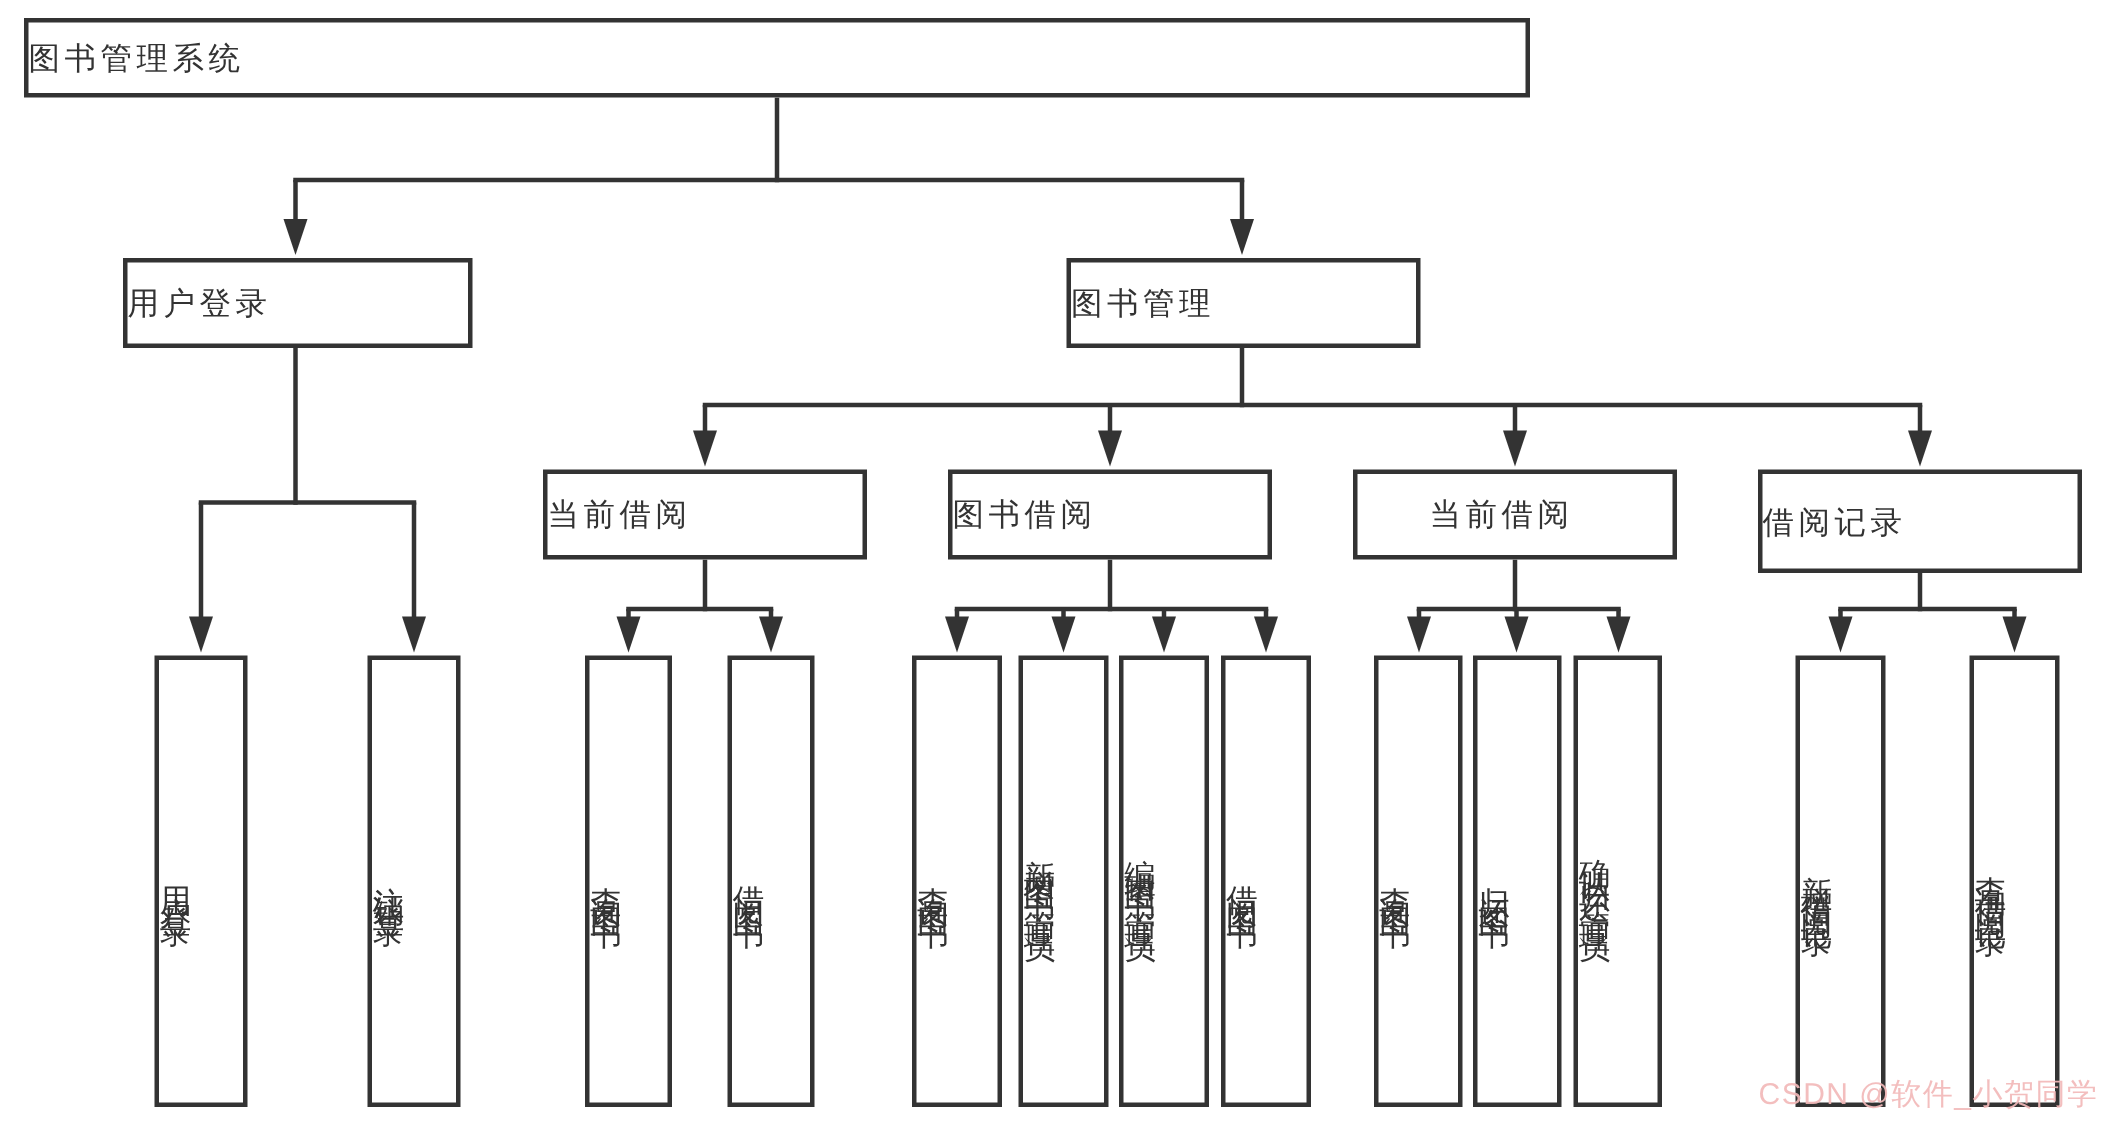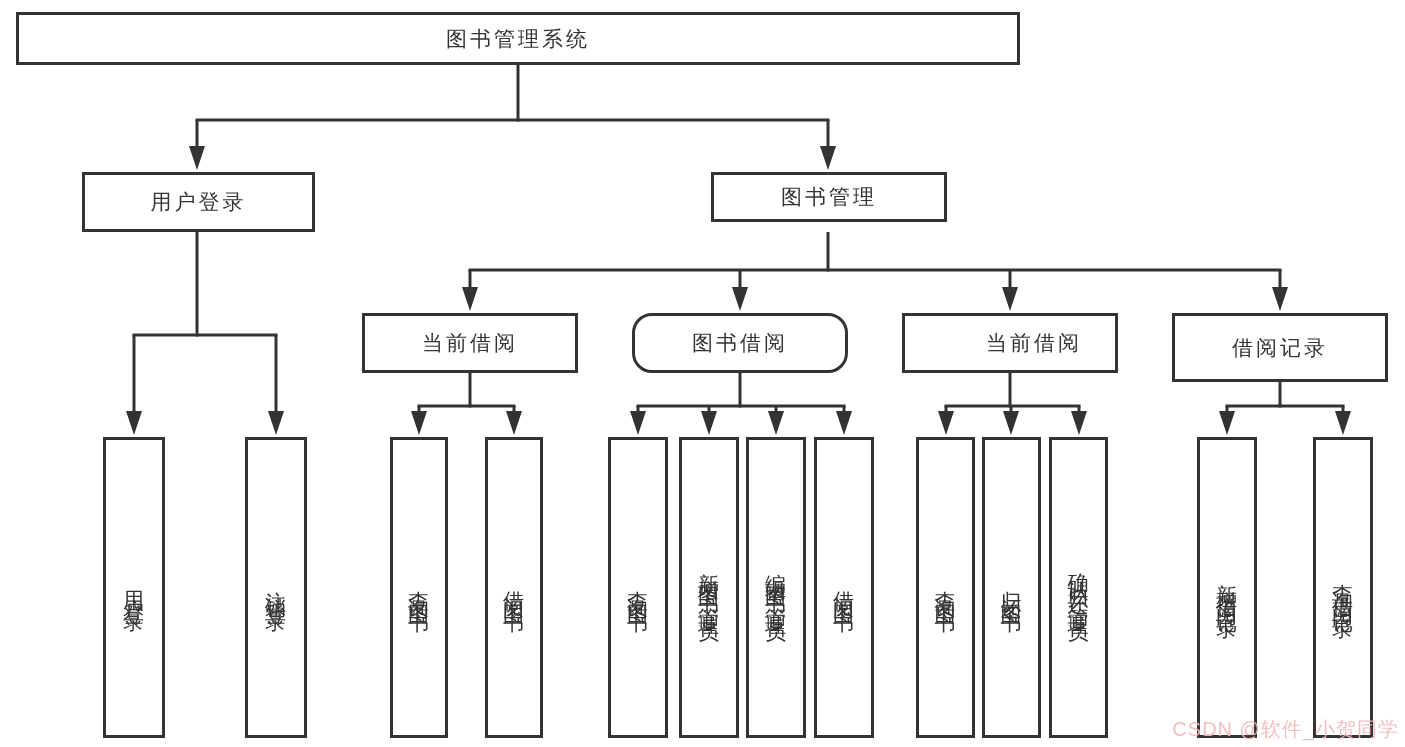--- a/index.html
+++ b/index.html
@@ -16,21 +16,21 @@
     left: 0; top: 0;
     width: 1405px; height: 747px;
   }
   .box {
     position: absolute;
     box-sizing: border-box;
     border: 3px solid #333333;
     background: #ffffff;
     display: flex;
     align-items: center;
-    justify-content: center;
+    justify-content: flex-start;
     color: #333333;
   }
   .hlabel {
     font-size: 21px;
     letter-spacing: 3px;
     white-space: nowrap;
     color: #333333;
   }
   .vlabel {
     writing-mode: vertical-rl;
@@ -120,28 +120,28 @@
     <polygon class="arrowhead" points="1335,411 1351,411 1343,435"></polygon>
   </svg>
 
   <div class="box" style="left:16px; top:12px; width:1004px; height:53px;">
     <span class="hlabel">图书管理系统</span>
   </div>
 
   <div class="box" style="left:82px; top:172px; width:233px; height:60px;">
     <span class="hlabel">用户登录</span>
   </div>
-  <div class="box" style="left:711px; top:172px; width:236px; height:50px;">
+  <div class="box" style="left:711px; top:172px; width:236px; height:60px;">
     <span class="hlabel">图书管理</span>
   </div>
 
   <div class="box" style="left:362px; top:313px; width:216px; height:60px;">
     <span class="hlabel">当前借阅</span>
   </div>
-  <div class="box" style="left:632px; top:313px; width:216px; height:60px;border-radius:20px;">
+  <div class="box" style="left:632px; top:313px; width:216px; height:60px;">
     <span class="hlabel">图书借阅</span>
   </div>
   <div class="box" style="left:902px; top:313px; width:216px; height:60px;padding-left:48px;">
     <span class="hlabel">当前借阅</span>
   </div>
   <div class="box" style="left:1172px; top:313px; width:216px; height:69px;">
     <span class="hlabel">借阅记录</span>
   </div>
 
   <div class="box" style="left:103px; top:437px; width:62px; height:301px;">

